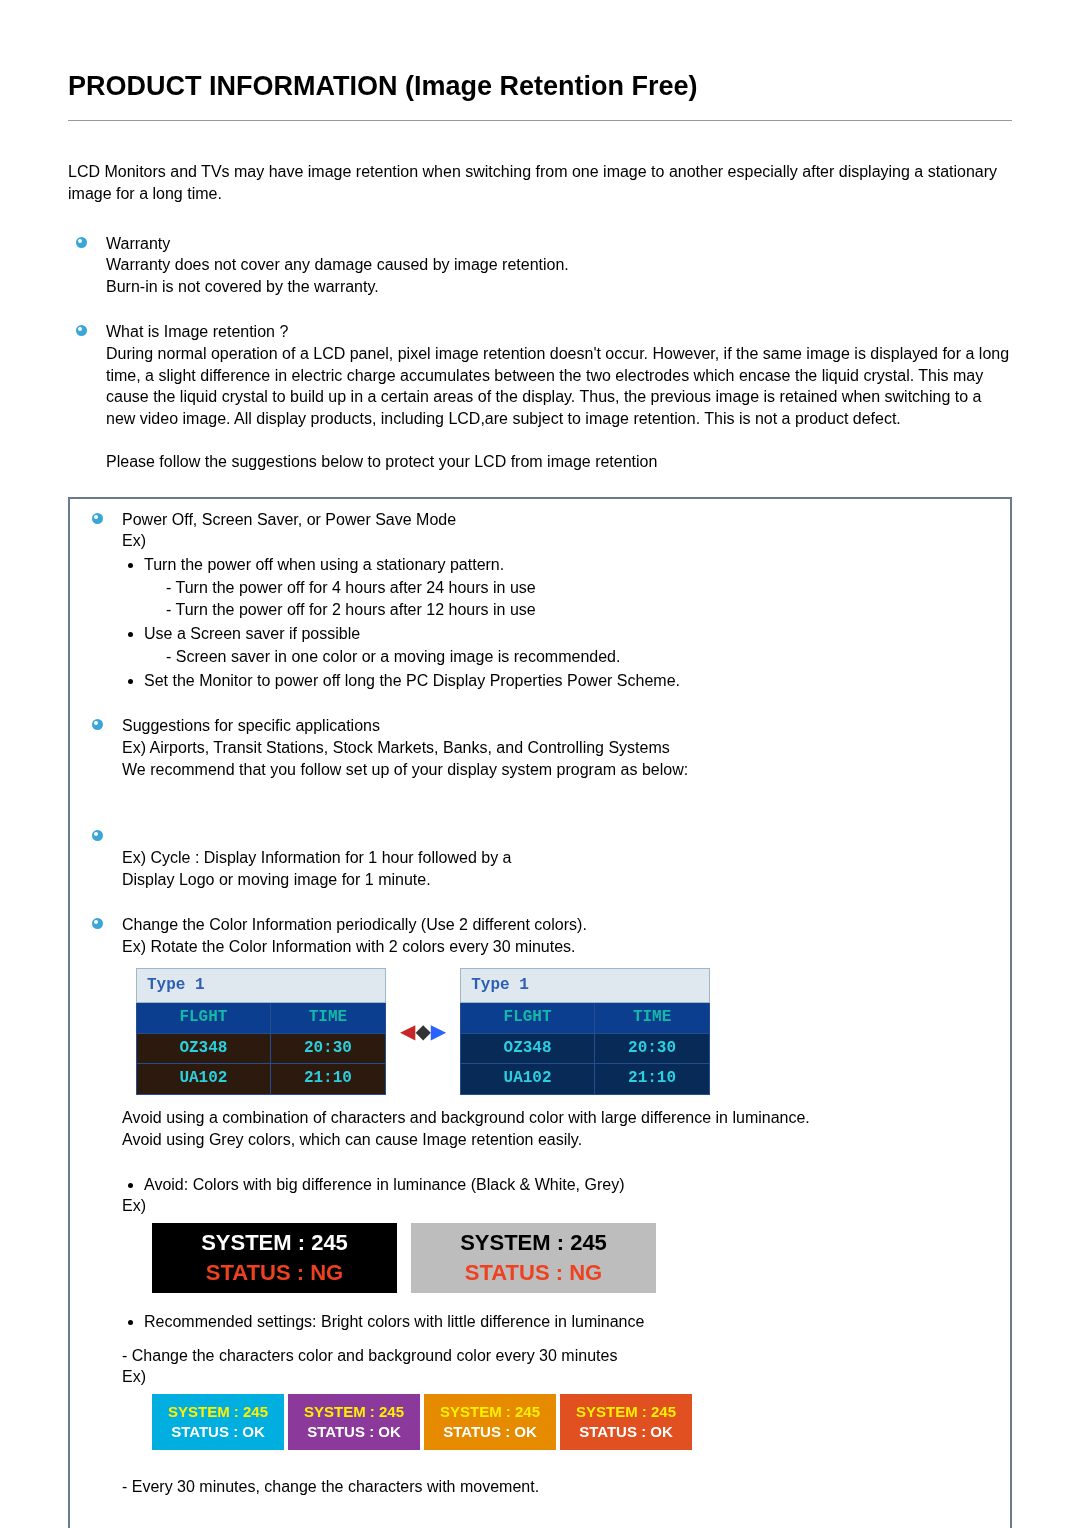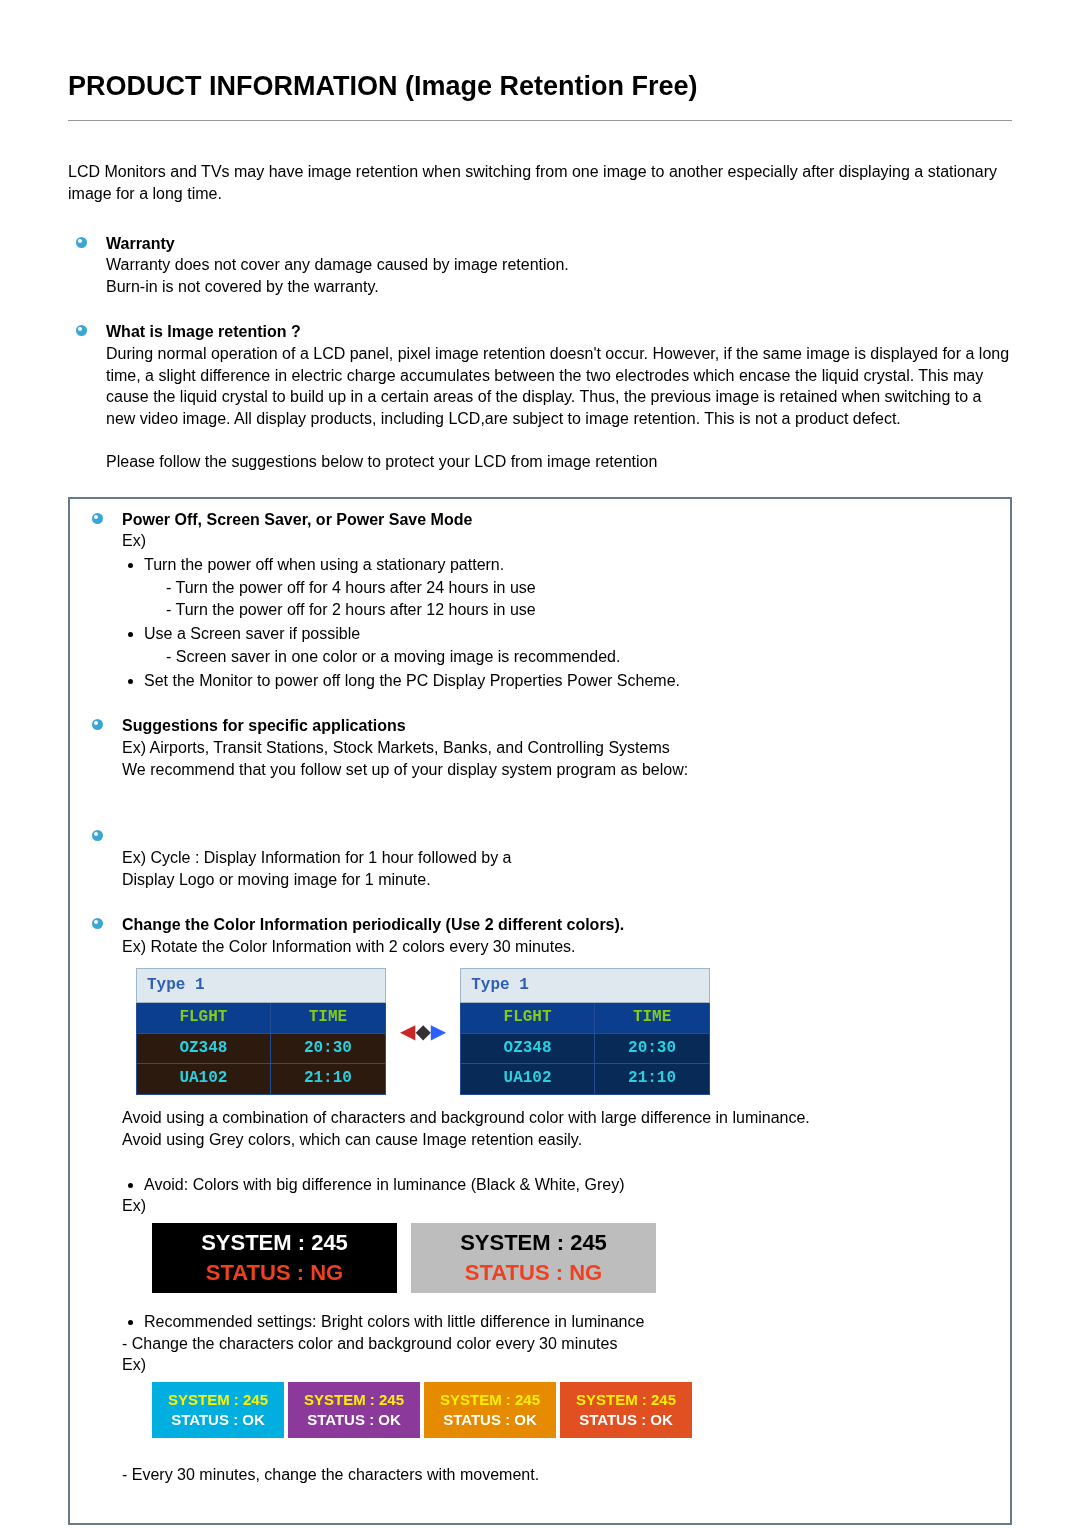--- a/index.html
+++ b/index.html
@@ -4,32 +4,32 @@
 <style>
   html,body{margin:0;padding:0;background:#fff;}
   body{width:1080px;height:1528px;font-family:Arial,Helvetica,sans-serif;color:#000;}
   .page{padding:68px 68px 0 68px;font-size:16px;line-height:1.35;}
   h1{font-size:27px;font-weight:bold;margin:0 0 16px 0;}
   hr{border:none;border-top:1px solid #999;margin:0 0 40px 0;}
   .intro{margin-bottom:28px;}
   .bullet-row{position:relative;padding-left:38px;margin-bottom:24px;}
   .bullet-row .dot{position:absolute;left:8px;top:4px;width:11px;height:11px;background:#3aa6d6;border-radius:50%;}
   .bullet-row .dot:after{content:"";position:absolute;left:2px;top:2px;width:4px;height:4px;background:#fff;border-radius:50%;}
-  .bullet-row .bt{font-weight:bold;}
+  .bullet-row .bt{font-weight:normal;}
   .box{margin-top:18px;margin-left:0;border:2px solid #6a7a8a;padding:10px 14px 28px 14px;}
   .box .bullet-row{padding-left:38px;}
   .sub-ul{margin:2px 0 2px 0;padding-left:22px;}
   .sub-ul li{margin:0 0 0 0;}
   .dash-ul{margin:2px 0 2px 0;padding-left:22px;list-style:none;}
   .dash-ul li:before{content:"- ";}
   
   .flight-wrap{display:flex;align-items:center;margin:10px 0 12px 14px;}
   .f-tab{border-collapse:collapse;width:250px;font-family:Liberation Mono, monospace;}
   .f-title{background:#dfe8ee;color:#2d5fb3;font-weight:bold;text-align:left;padding:6px 10px;border:1px solid #9fb7c7;}
-  .f-hd td{background:#0b3e8f;color:#84cc16;font-weight:bold;text-align:center;padding:4px 10px;border:1px solid #254e92;}
+  .f-hd td{background:#0b3e8f;color:#14b8a6;font-weight:bold;text-align:center;padding:4px 10px;border:1px solid #254e92;}
   .f-bd td{color:#2bd0e0;font-weight:bold;text-align:center;padding:4px 2px;border:1px solid #254e92;}
   .f-tab.one .f-bd td{background:#2d1a0e;}
   .f-tab.two .f-bd td{background:#072a57;}
   .arrows{font-size:20px;margin:0 14px;white-space:nowrap;}
   .arrows .l{color:#c62828;}
   .arrows .m{color:#333;}
   .arrows .r{color:#2962ff;}
   
   .tiles{display:flex;margin:6px 0 18px 30px;}
   .tile{width:245px;height:70px;display:flex;flex-direction:column;align-items:center;justify-content:center;font-weight:bold;font-size:22px;margin-right:14px;}
@@ -173,21 +173,21 @@
         <div class="tile black">
           <div class="l1">SYSTEM : 245</div>
           <div class="l2">STATUS : NG</div>
         </div>
         <div class="tile grey">
           <div class="l1">SYSTEM : 245</div>
           <div class="l2">STATUS : NG</div>
         </div>
       </div>
 
-      <ul class="sub-ul" style="margin-bottom:0;">
+      <ul class="sub-ul" style="margin-bottom:12px;">
         <li>Recommended settings: Bright colors with little difference in luminance</li>
       </ul>
       <span>- Change the characters color and background color every 30 minutes</span><br>
       <span>Ex)</span>
 
       <div class="stiles">
         <div class="stile c0">
             <div class="s1">SYSTEM : 245</div>
             <div class="s2">STATUS : OK</div>
           </div>

